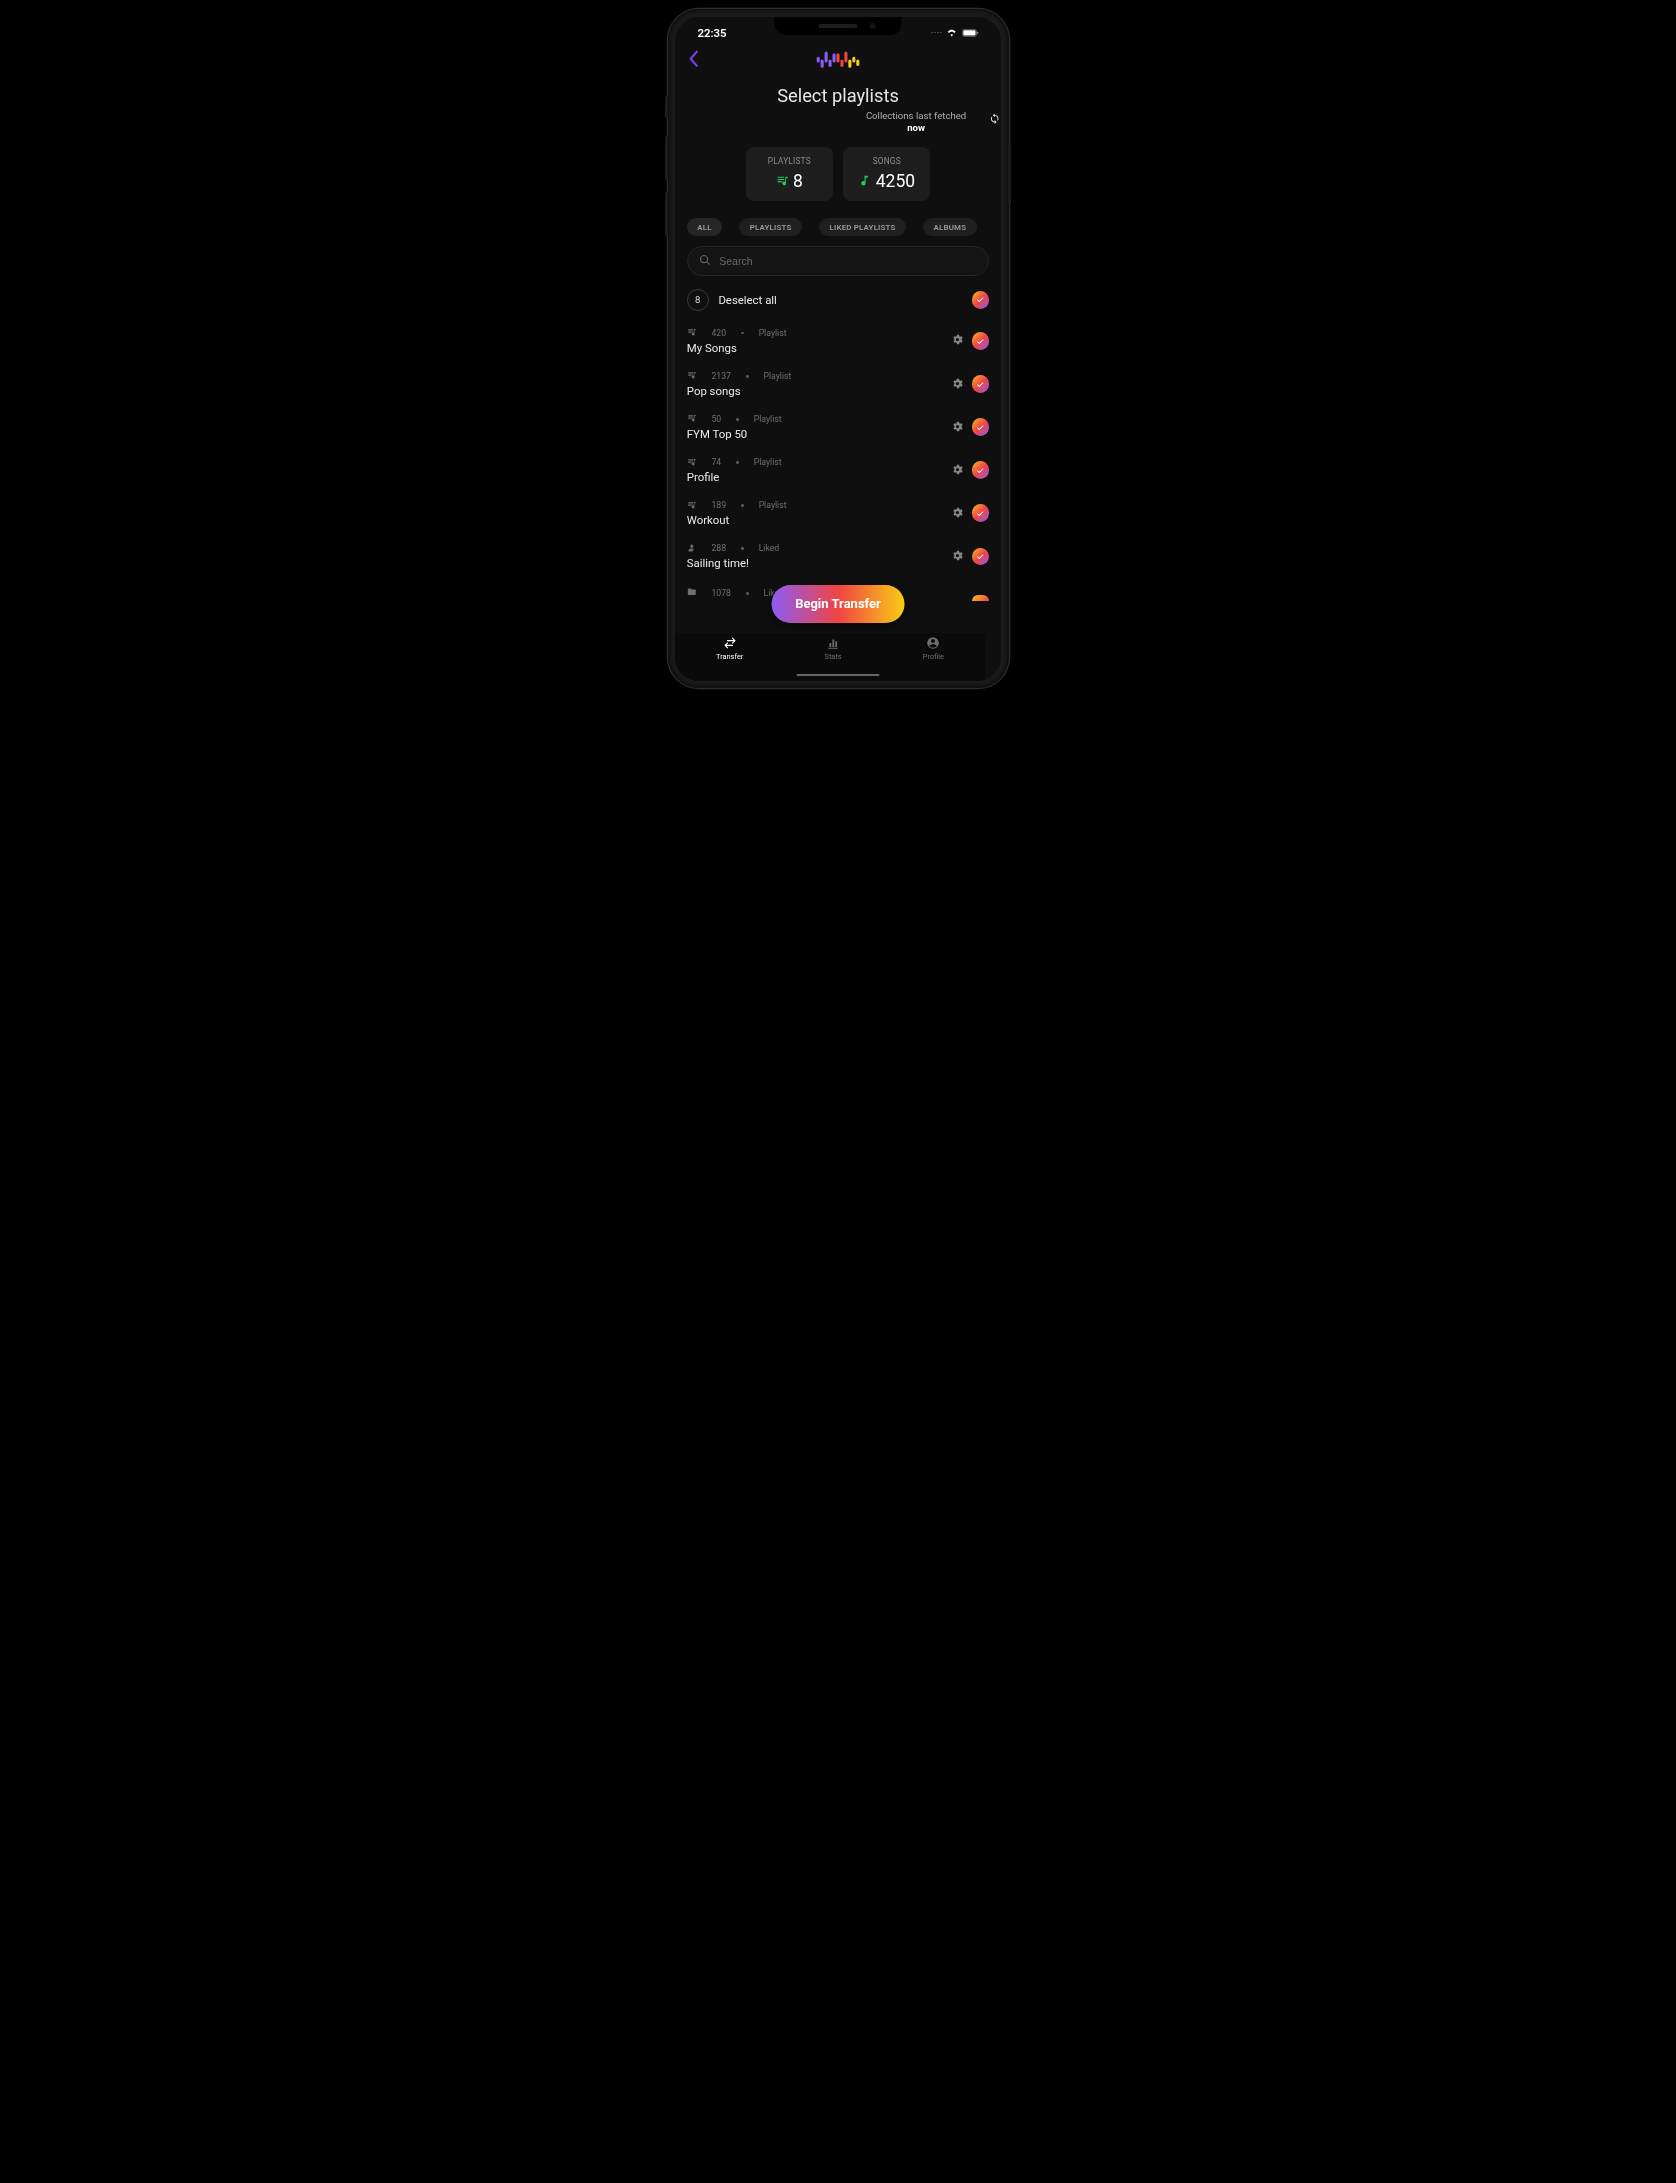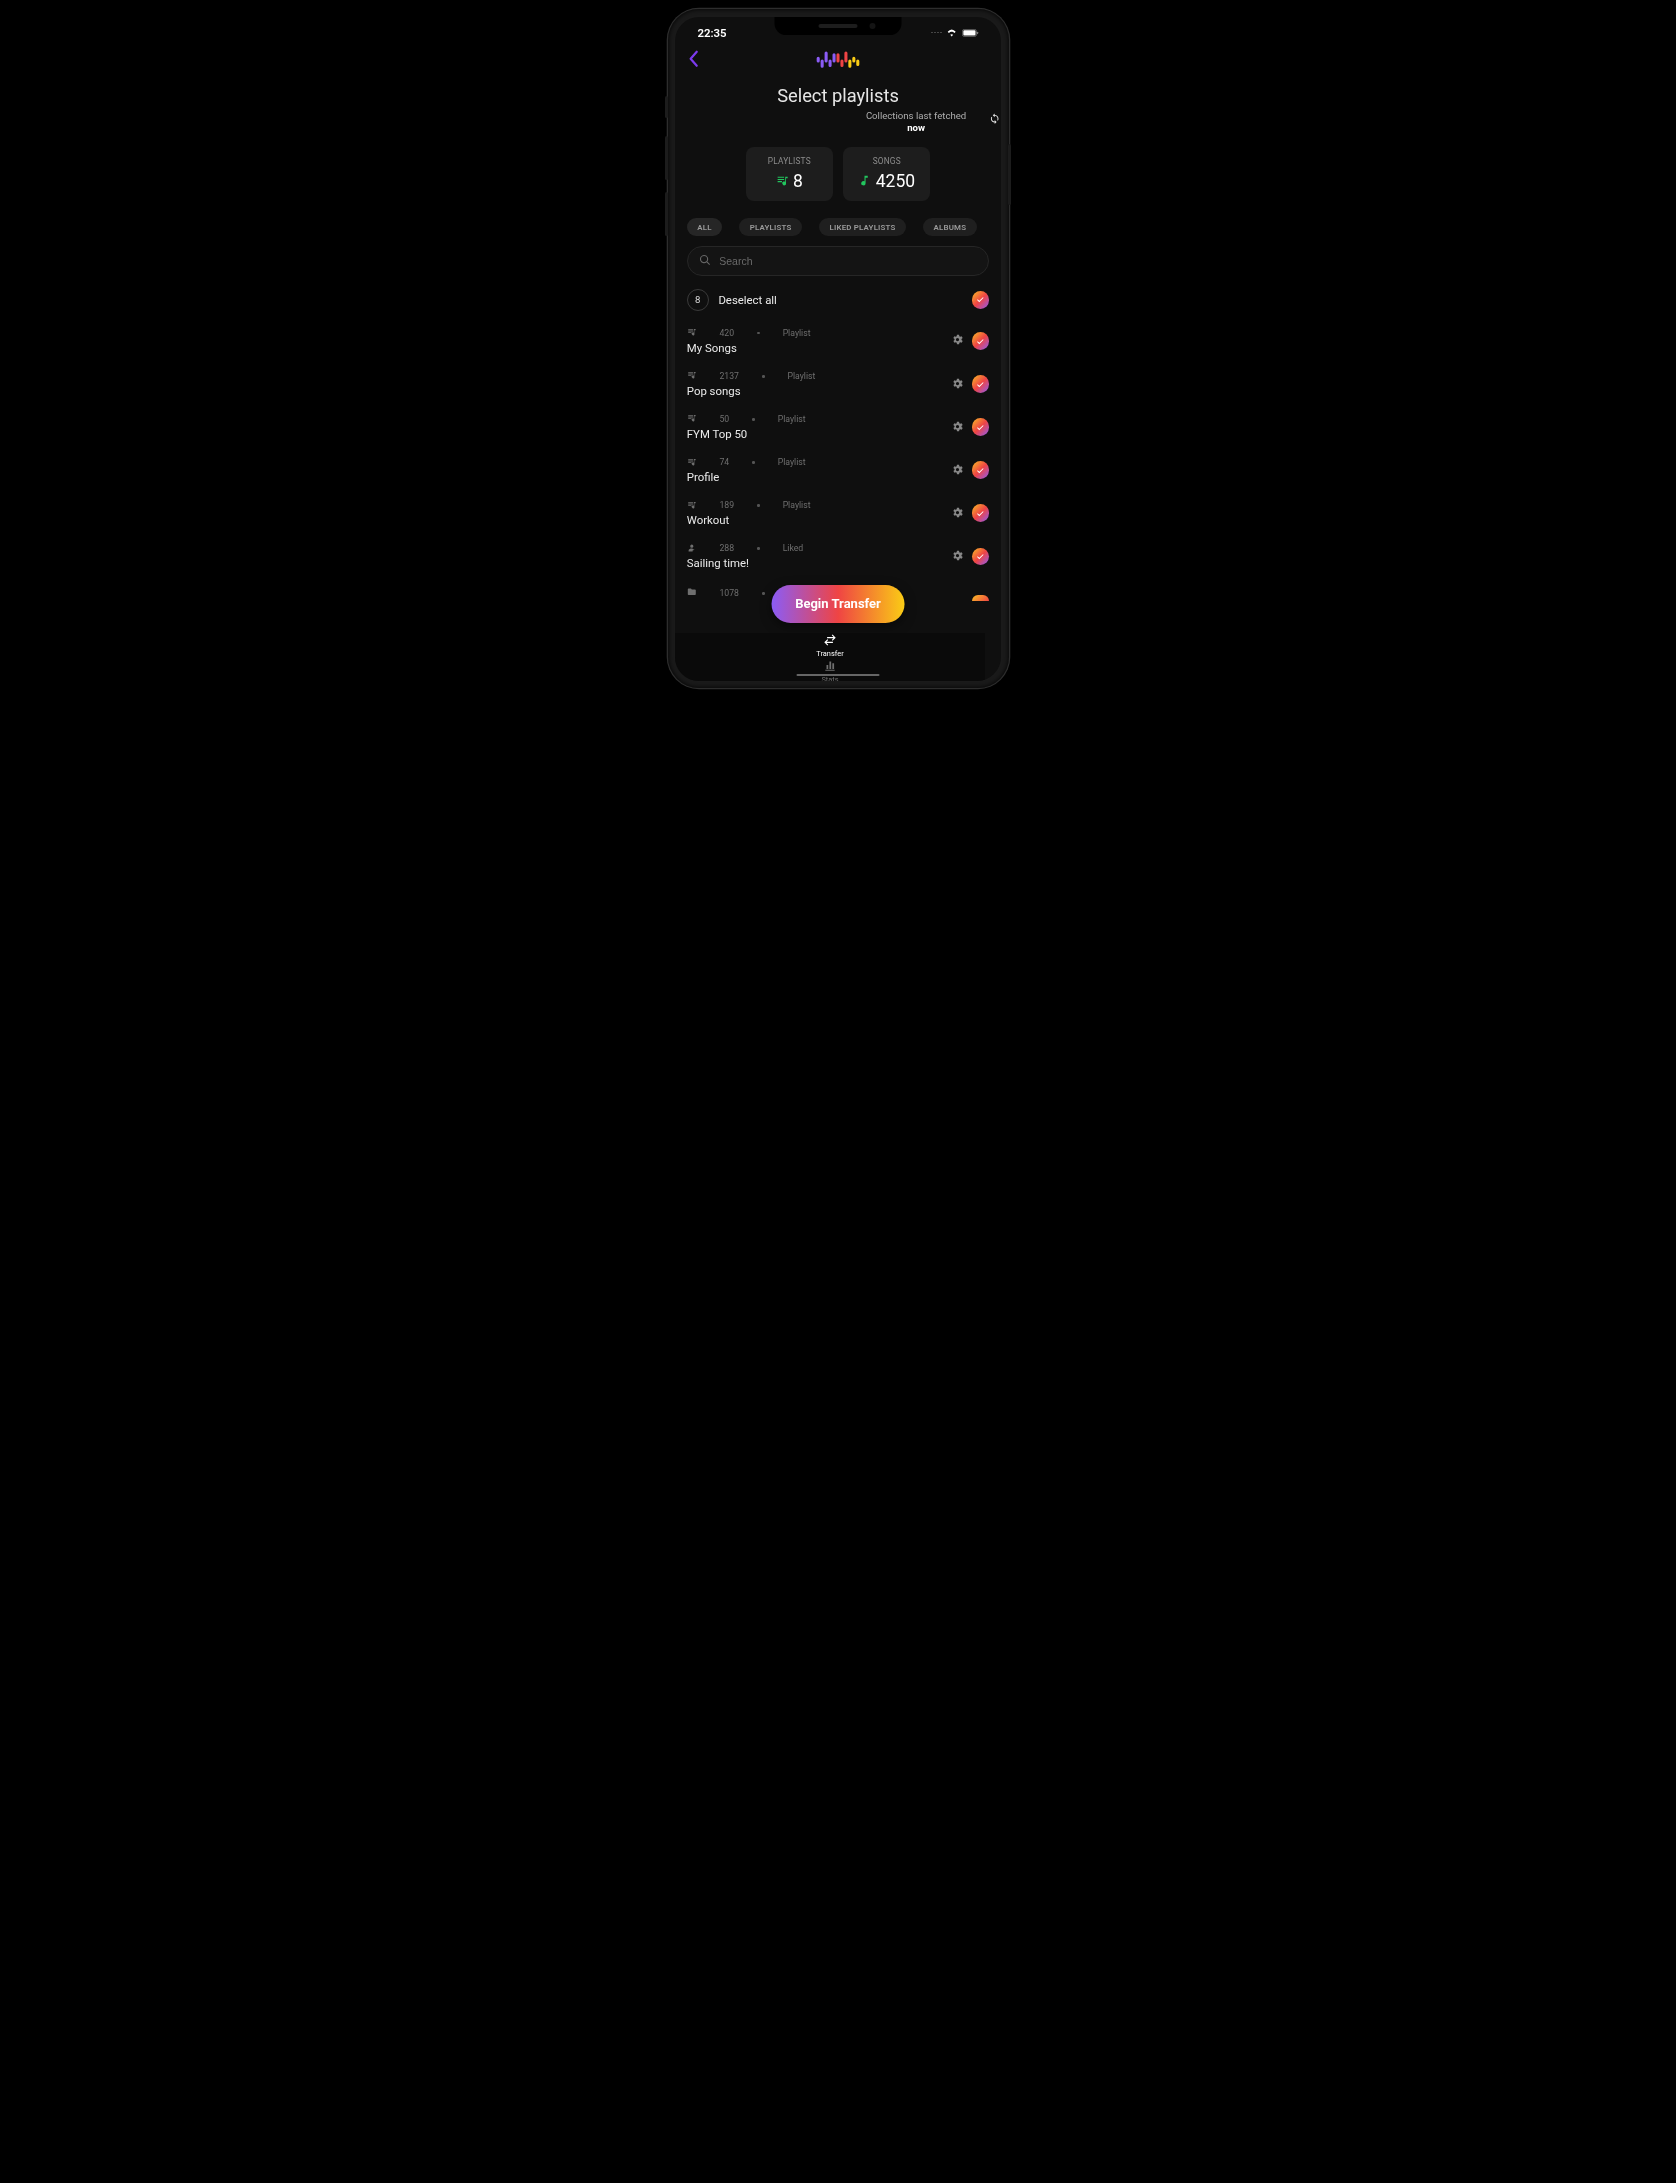--- a/index.html
+++ b/index.html
@@ -193,21 +193,21 @@
   }
 
   .list { margin-top:8.7px; }
   .row {
     padding:7.9px 11.4px;
     display:flex;
     align-items:center;
     gap:7.9px;
   }
   .row-main { flex:1; display:flex; flex-direction:column; gap:1.7px;}
-  .row-meta { display:flex; align-items:center; gap:23px; color:#6f6f6f; font-size:8.7px;}
+  .row-meta { display:flex; align-items:center; gap:15px; color:#6f6f6f; font-size:8.7px;}
   .row-meta .dot { width:2.6px; height:2.6px; border-radius:50%; background:#555;}
   .row-title { font-size:11.4px; color:#eaeaea; }
   .gear { color:#888; }
   .row-check {
     width:17.5px; height:17.5px;
     border-radius:50%;
     background:linear-gradient(135deg,#fbbf24,#ef4444,#8b5cf6);
     display:flex; align-items:center; justify-content:center;
   }
   .row.cut .row-check { background:linear-gradient(135deg,#fbbf24,#ef4444); height:6.1px; width:17.5px; border-radius:8.7px 8.7px 0 0; align-self:flex-end;}
@@ -228,21 +228,20 @@
 
   .tabbar {
     position:absolute;
     bottom:0; left:0; right:16px;
     height:48px;
     background:#0a0a0a;
     display:flex;
     justify-content:space-around;
     align-items:center;
     padding-bottom:16px;
-    flex-direction:column;
   }
   .tab { display:flex; flex-direction:column; align-items:center; gap:2.6px; color:#6f6f6f; font-size:7.4px;}
   .tab.active { color:#fff; }
 
   .home-ind {
     position:absolute;
     bottom:4.4px; left:50%;
     transform:translateX(-50%);
     width:83px; height:2.6px;
     background:#666;

